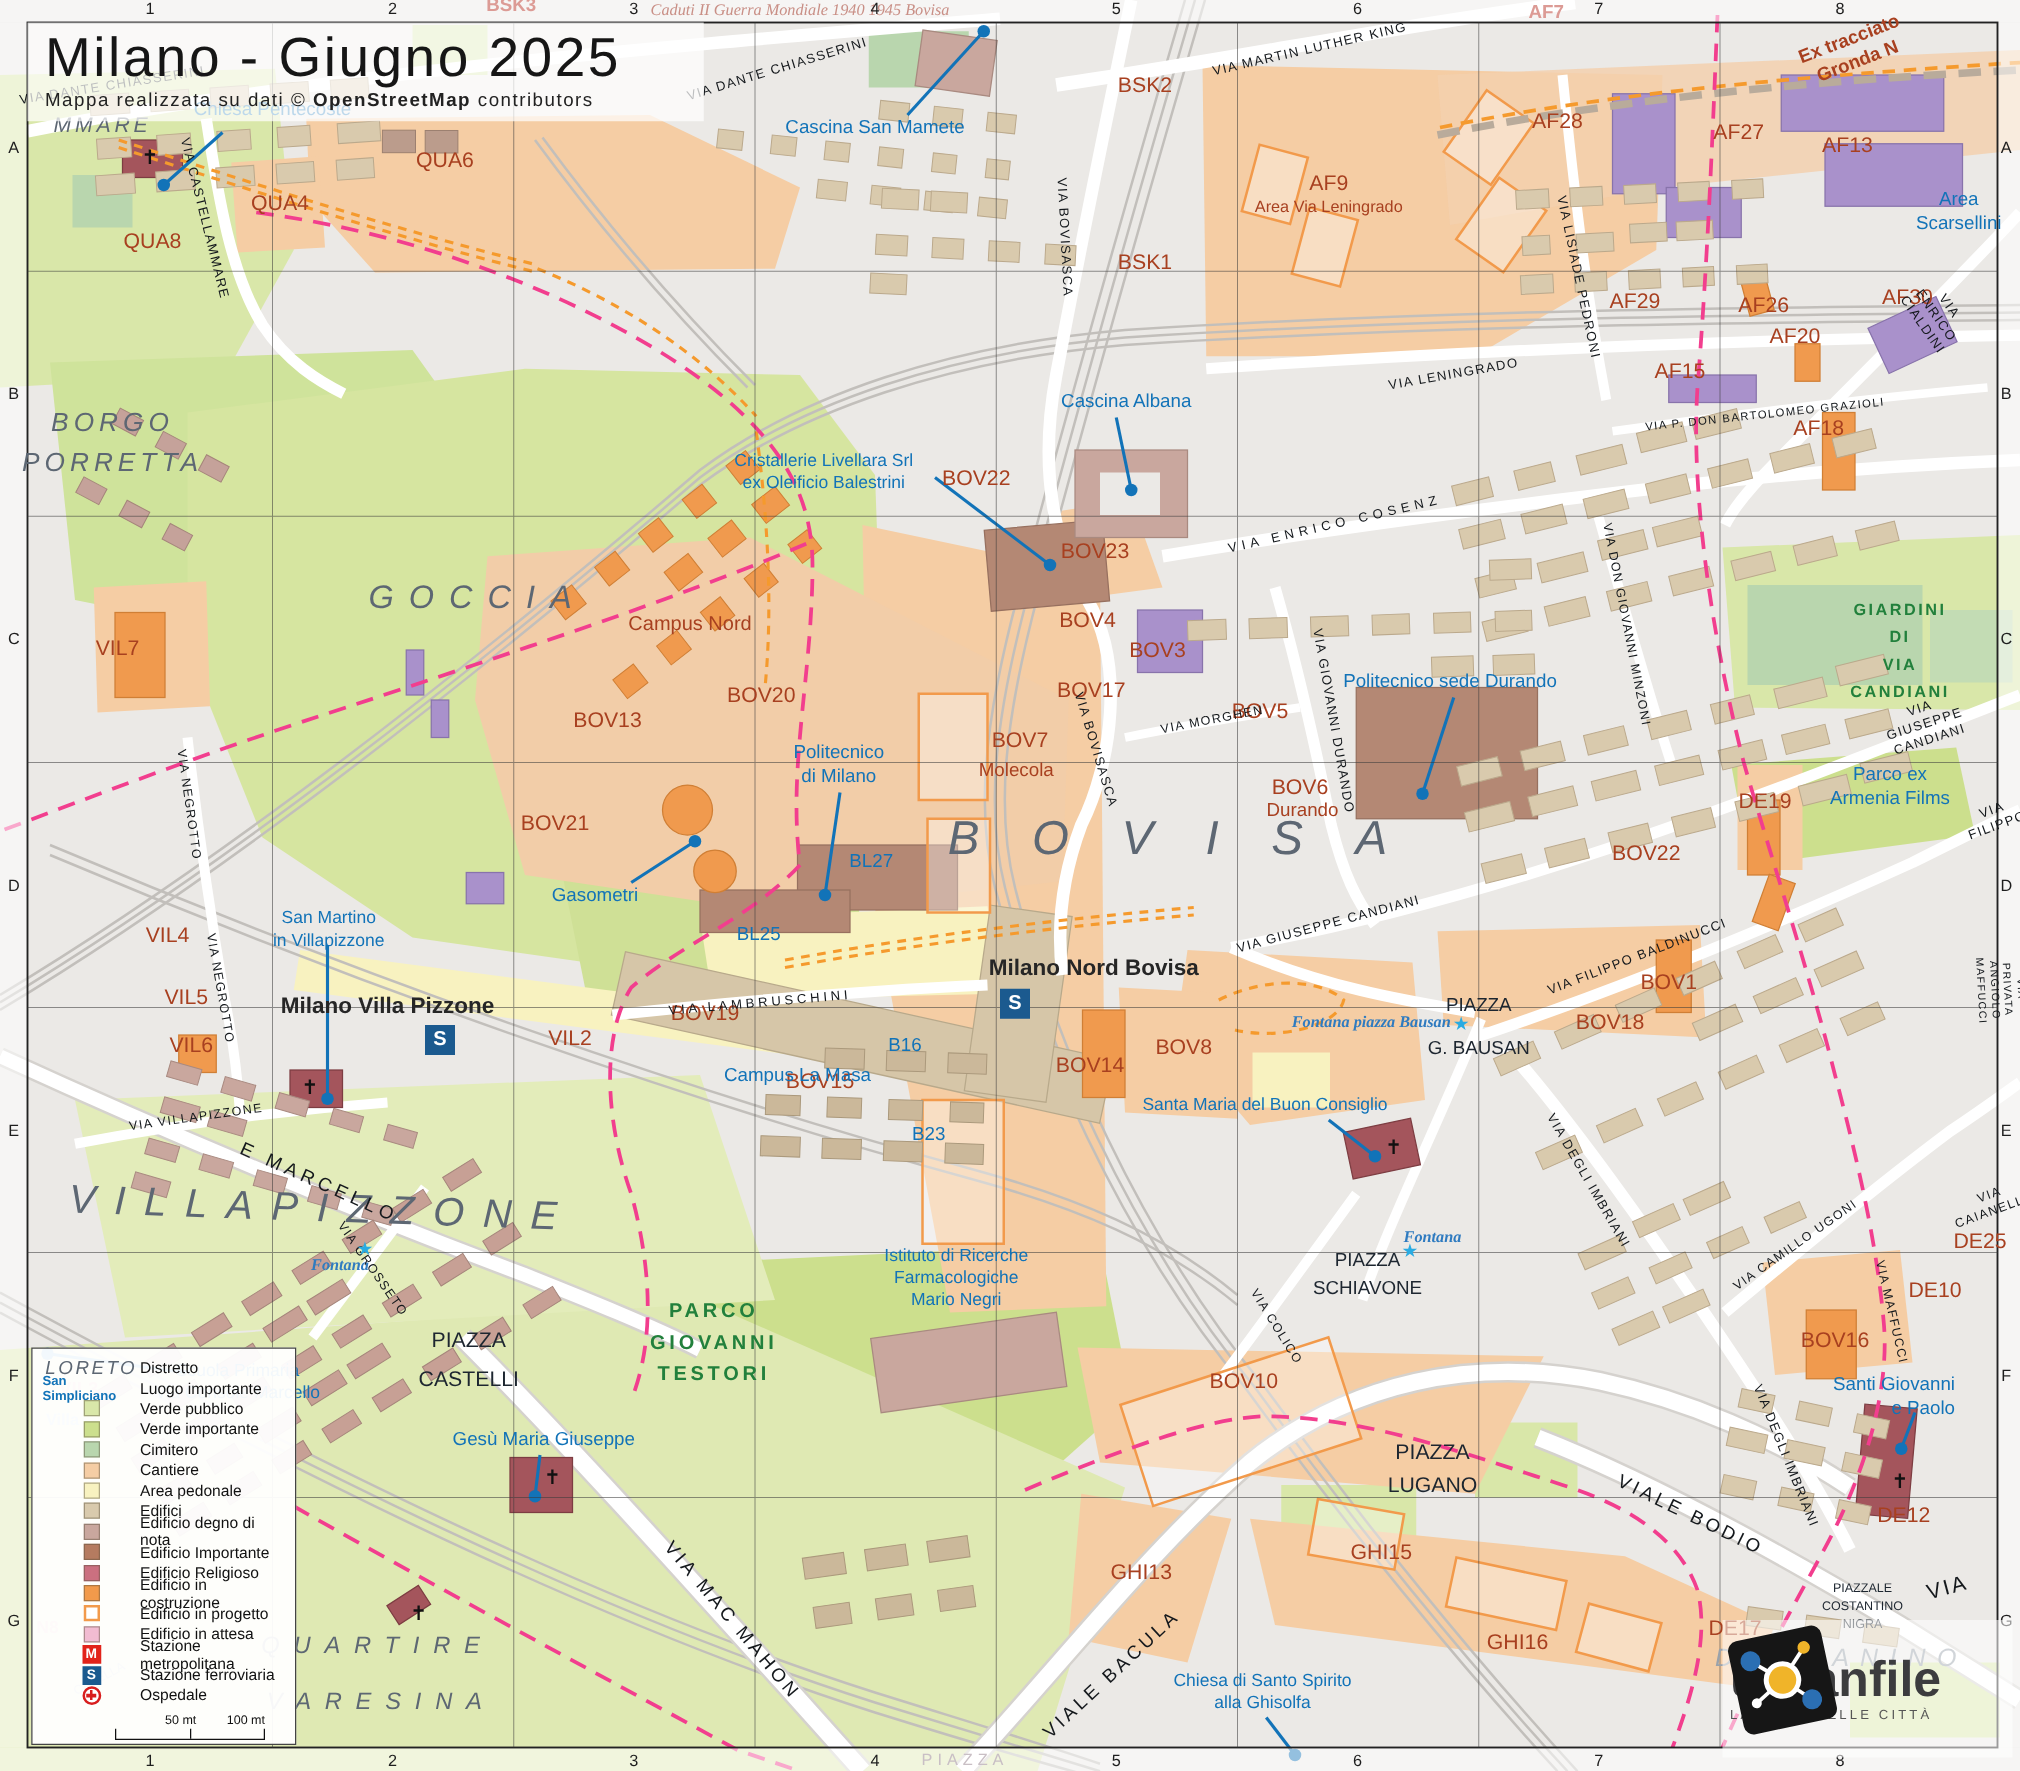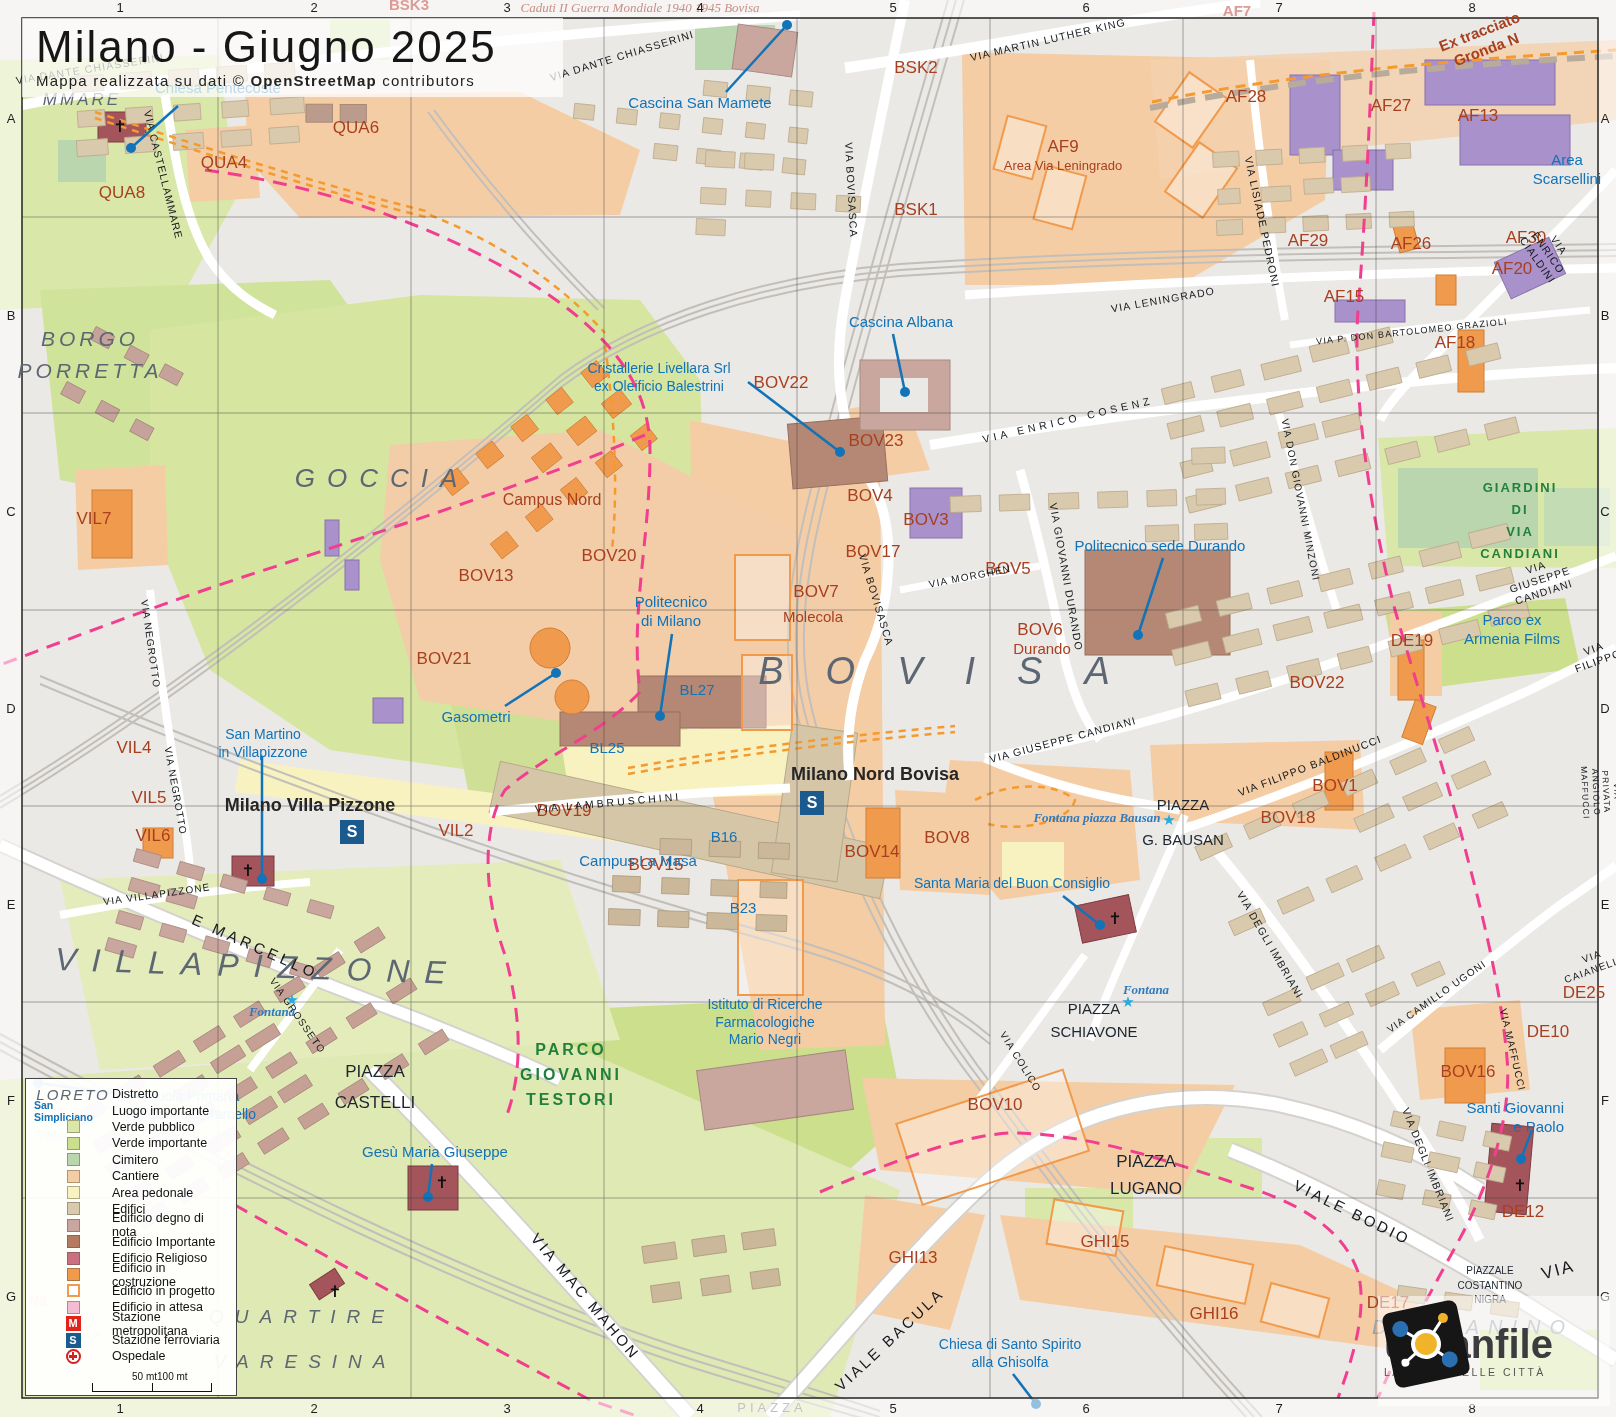--- a/index.html
+++ b/index.html
@@ -43,21 +43,21 @@
   .sicon2{width:15px;height:15px;background:#1b5a8f;color:#fff;font-size:11px;font-weight:700;
           text-align:center;line-height:15px;}
   .hicon{width:15px;height:15px;background:#fff;border:2px solid #d81e1e;border-radius:50%;box-sizing:border-box;
          position:relative;}
   .hicon:before,.hicon:after{content:"";position:absolute;background:#d81e1e;}
   .hicon:before{left:4.2px;top:1.5px;width:2.6px;height:8px;}
   .hicon:after{left:1.5px;top:4.2px;width:8px;height:2.6px;}
   .ldistrict{font-style:italic;letter-spacing:2px;color:#5d6773;font-size:15px;}
   .lplace{color:#1273b8;font-weight:700;font-size:10.5px;}
   #scalebar{margin-top:6px;margin-left:58px;width:120px;font-size:10px;color:#111;}
-  #scalebar .nums{display:flex;justify-content:flex-start;padding-left:40px;}
+  #scalebar .nums{display:flex;justify-content:space-between;padding-left:40px;}
   #scalebar .bar{height:8px;border-left:1px solid #111;border-right:1px solid #111;border-bottom:1px solid #111;
                  position:relative;margin-top:1px;}
   #scalebar .bar i{position:absolute;left:50%;top:0;width:1px;height:8px;background:#111;}
   #logo{position:absolute;left:1378px;top:1296px;width:232px;height:110px;background:rgba(255,255,255,.55);
         display:flex;align-items:center;}
   #logotxt{margin-left:6px;}
   #logoname{font-size:40px;font-weight:700;color:#3c3c3e;line-height:1;}
   #logotag{font-size:10.5px;letter-spacing:2.5px;color:#555;margin-top:2px;}
 </style>
 </head>
@@ -572,21 +572,21 @@
       <div class="ml code" style="left: 916px; top: 68px; transform: translate(-50%, -50%) rotate(0deg);">BSK2</div>
       <div class="ml code" style="left: 916px; top: 210px; transform: translate(-50%, -50%) rotate(0deg);">BSK1</div>
       <div class="ml code" style="left: 1063px; top: 147px; transform: translate(-50%, -50%) rotate(0deg);">AF9</div>
       <div class="ml code" style="left: 1063px; top: 166px; font-size: 13px; transform: translate(-50%, -50%) rotate(0deg);">Area Via Leningrado</div>
       <div class="ml code" style="left: 1246px; top: 97px; transform: translate(-50%, -50%) rotate(0deg);">AF28</div>
       <div class="ml code" style="left: 1391px; top: 106px; transform: translate(-50%, -50%) rotate(0deg);">AF27</div>
       <div class="ml code" style="left: 1478px; top: 96px; transform: translate(-50%, -50%) rotate(0deg); margin-top: 20px;">AF13</div>
       <div class="ml code" style="left: 1411px; top: 244px; transform: translate(-50%, -50%) rotate(0deg);">AF26</div>
       <div class="ml code" style="left: 1308px; top: 241px; transform: translate(-50%, -50%) rotate(0deg);">AF29</div>
       <div class="ml code" style="left: 1344px; top: 297px; transform: translate(-50%, -50%) rotate(0deg);">AF15</div>
-      <div class="ml code" style="left: 1512px; top: 269px; transform: translate(-50%, -50%) rotate(0deg); text-align: center;">AF20</div>
+      <div class="ml code" style="left: 1436px; top: 269px; transform: translate(-50%, -50%) rotate(0deg); text-align: center;">AF20</div>
       <div class="ml code" style="left: 1526px; top: 238px; transform: translate(-50%, -50%) rotate(0deg);">AF30</div>
       <div class="ml code" style="left: 1455px; top: 343px; transform: translate(-50%, -50%) rotate(0deg);">AF18</div>
       <div class="ml code" style="left: 94px; top: 519px; transform: translate(-50%, -50%) rotate(0deg);">VIL7</div>
       <div class="ml code" style="left: 781px; top: 383px; transform: translate(-50%, -50%) rotate(0deg);">BOV22</div>
       <div class="ml code" style="left: 876px; top: 441px; transform: translate(-50%, -50%) rotate(0deg);">BOV23</div>
       <div class="ml code" style="left: 870px; top: 496px; transform: translate(-50%, -50%) rotate(0deg);">BOV4</div>
       <div class="ml code" style="left: 926px; top: 520px; transform: translate(-50%, -50%) rotate(0deg);">BOV3</div>
       <div class="ml code" style="left: 873px; top: 552px; transform: translate(-50%, -50%) rotate(0deg);">BOV17</div>
       <div class="ml code" style="left: 1008px; top: 569px; transform: translate(-50%, -50%) rotate(0deg);">BOV5</div>
       <div class="ml code" style="left: 609px; top: 556px; transform: translate(-50%, -50%) rotate(0deg);">BOV20</div>

